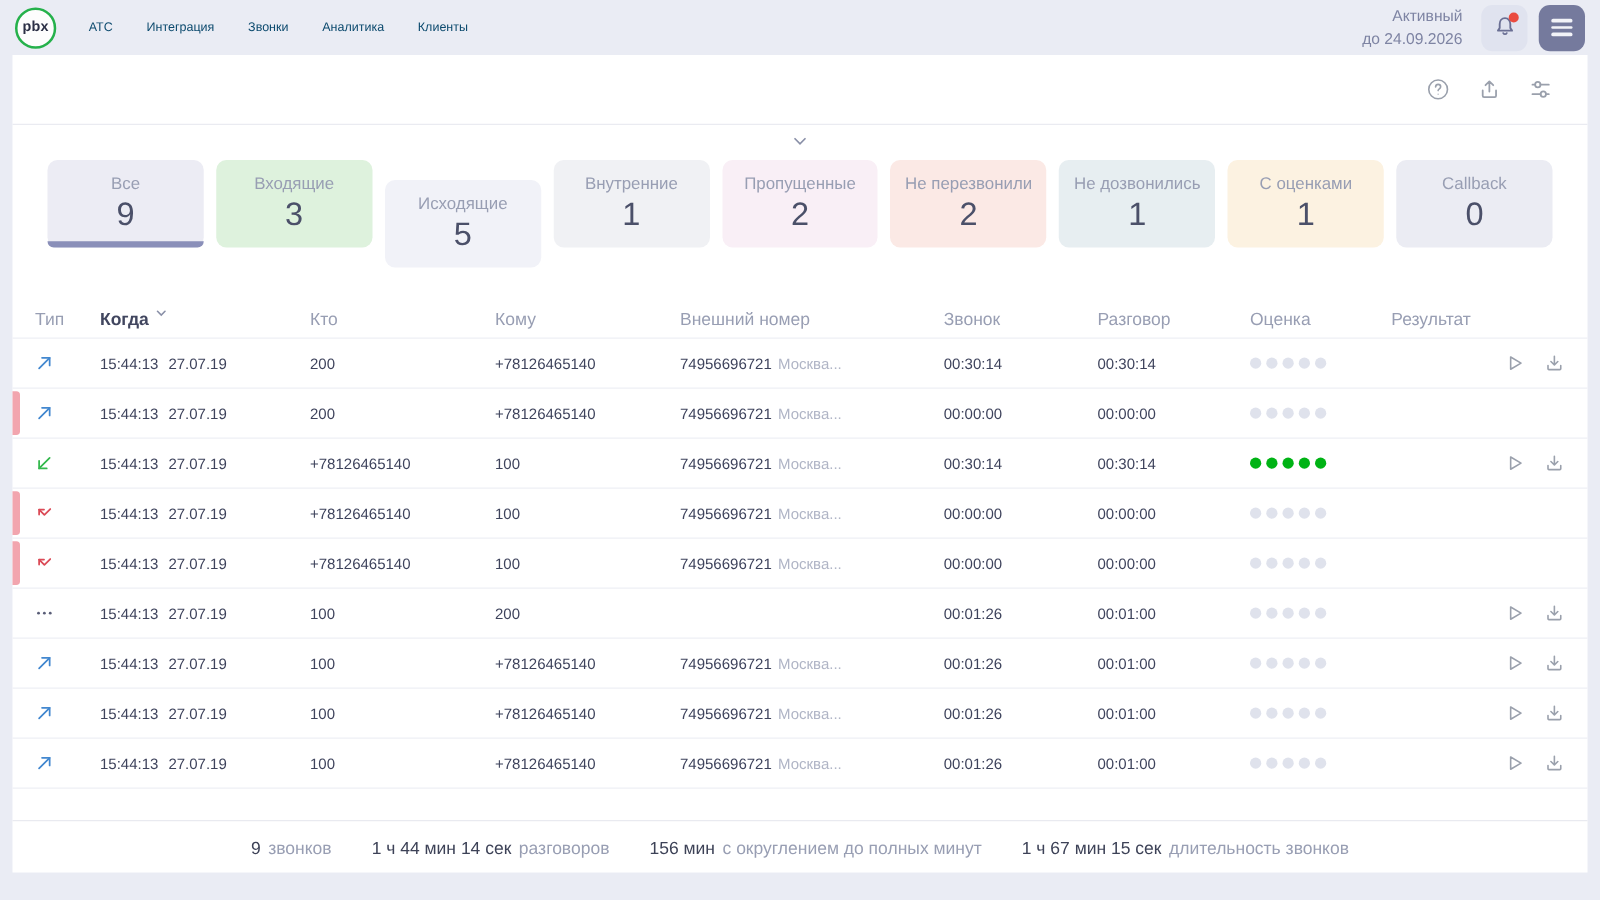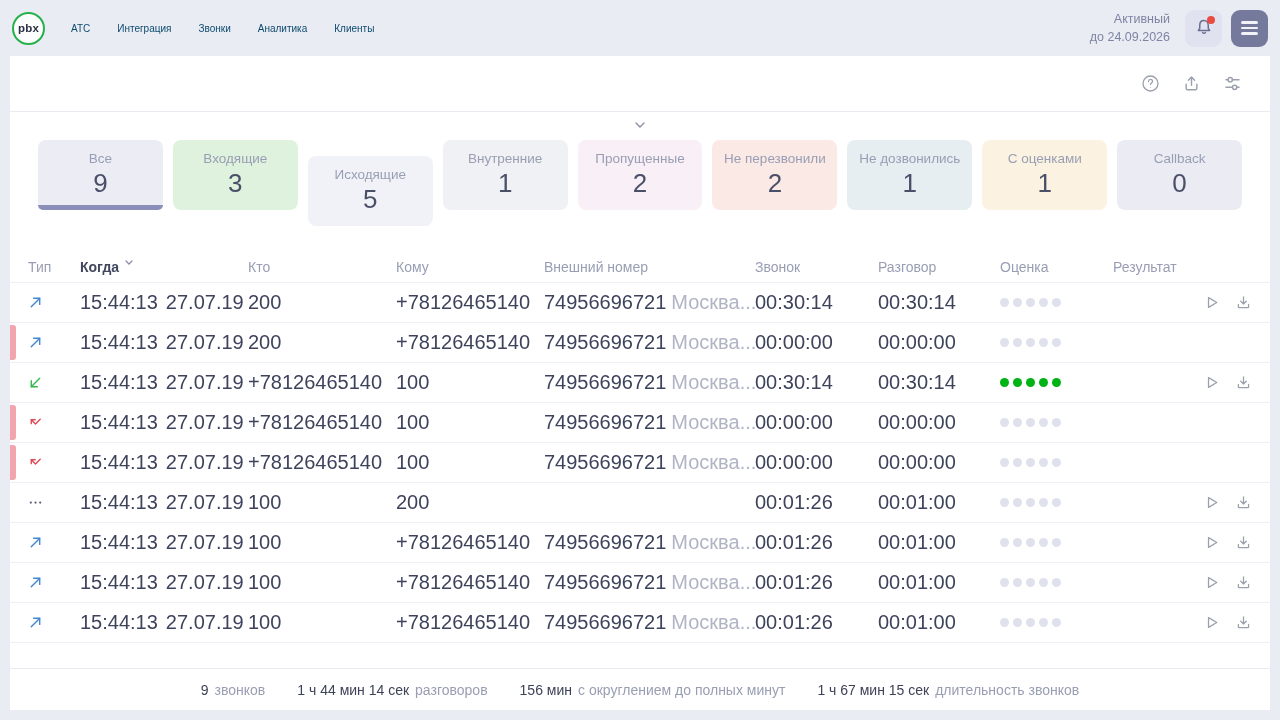--- a/index.html
+++ b/index.html
@@ -3,21 +3,21 @@
 <meta charset="utf-8">
 <style>
   * { margin:0; padding:0; box-sizing:border-box; }
   html,body { width:1280px; height:720px; overflow:hidden; }
   body {
     font-family:"Liberation Sans","DejaVu Sans",sans-serif;
     background:#eaecf4;
     color:#3e435c;
   }
   
-  .topbar { height:56px; display:flex; align-items:center; padding:0 12px; }
+  .topbar { height:44px; display:flex; align-items:center; padding:0 12px; }
   .logo {
     width:33px; height:33px; border-radius:50%;
     border:2.5px solid #25b14b; background:#fdfdfd;
     display:flex; align-items:center; justify-content:center;
     font-size:11.5px; font-weight:700; color:#2b2f45; letter-spacing:.2px;
   }
   .nav { display:flex; gap:27px; margin-left:26px; list-style:none; }
   .nav li { font-size:10px; color:#0c4a6e; cursor:pointer; }
   .topbar-right { margin-left:auto; display:flex; align-items:center; gap:9px; }
   .status { text-align:right; font-size:12.5px; line-height:1.45; color:#7e84a3; margin-right:6px; }
@@ -53,21 +53,21 @@
   .filter-card[data-active="true"] .bar { display:block; }
   
   .grid {
     display:grid;
     grid-template-columns:52px 168px 148px 148px 211px 123px 122px 113px 1fr 56px;
     align-items:center; padding:0 18px;
   }
   .thead { margin-top:26px; height:30px; font-size:14px; color:#989eb3; }
   .thead .col-when { color:#41465f; font-weight:600; display:flex; gap:5px; cursor:pointer; }
   .rows { border-top:1px solid #eef0f5; }
-  .row { height:40px; border-bottom:1px solid #eef0f5; position:relative; font-size:20px; color:#3e435c; }
+  .row { height:40px; border-bottom:1px solid #eef0f5; position:relative; font-size:12px; color:#3e435c; }
   .row .stripe { display:none; position:absolute; left:0; top:2px; bottom:2px; width:6px; background:#f2a5ae; border-radius:0 3px 3px 0; }
   .row[data-missed="true"] .stripe { display:block; }
   .type-cell svg { display:none; }
   .row[data-type="outgoing"] .icon-outgoing { display:block; }
   .row[data-type="incoming"] .icon-incoming { display:block; }
   .row[data-type="missed"]   .icon-missed   { display:block; }
   .row[data-type="internal"] .icon-internal { display:block; }
   .when-date { margin-left:8px; }
   .ext-note { color:#b0b5c6; margin-left:5px; }
   .rating { display:flex; gap:4px; }

